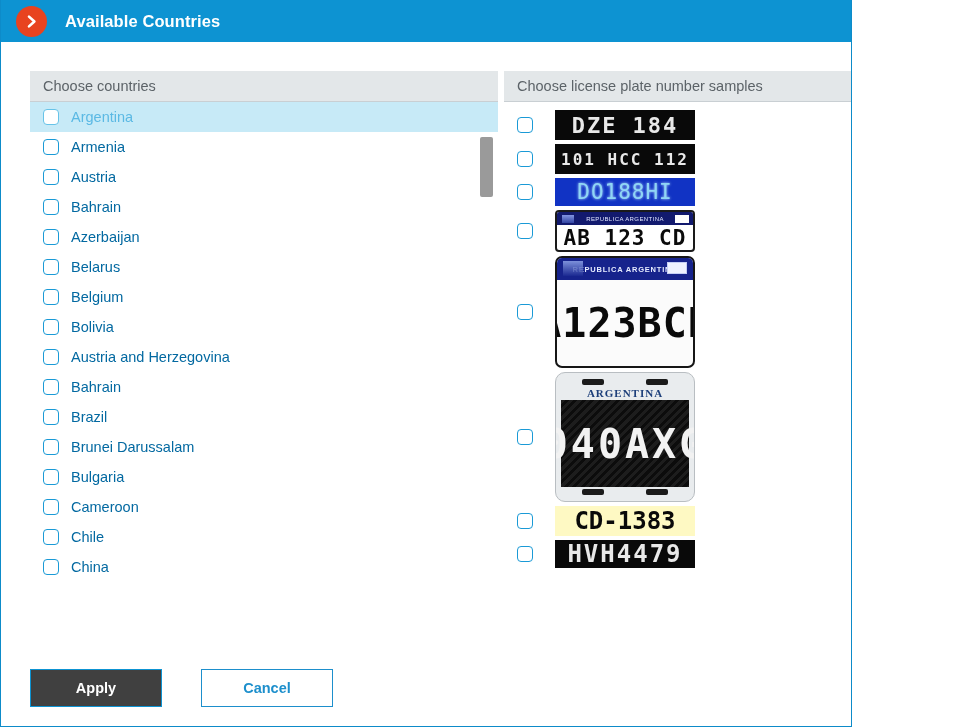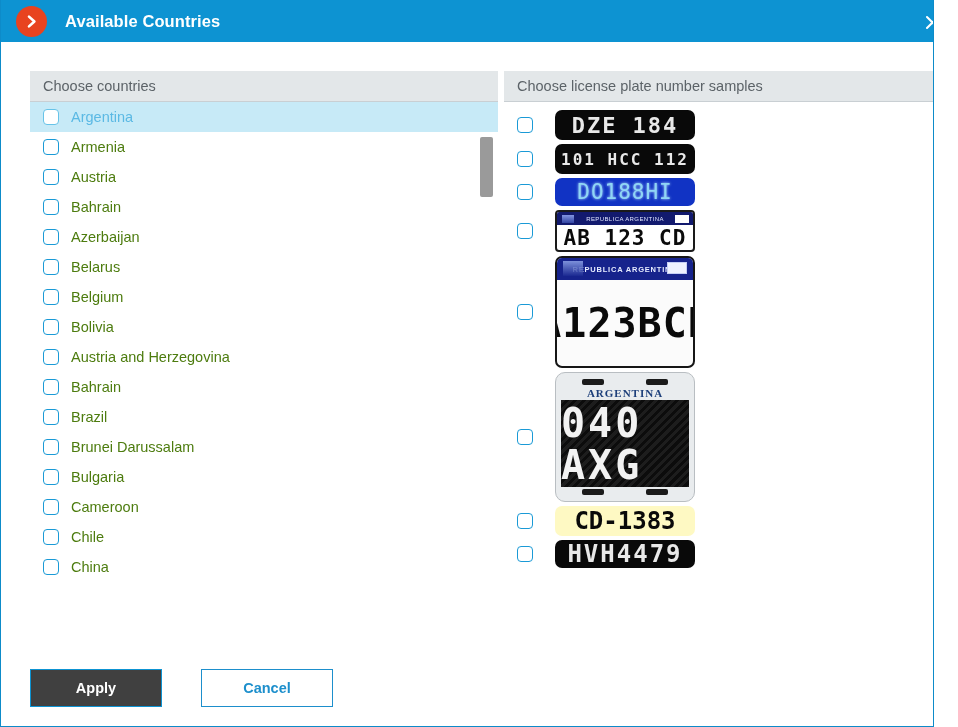--- a/index.html
+++ b/index.html
@@ -7,21 +7,21 @@
   html, body {
     width: 958px;
     height: 727px;
     overflow: hidden;
     background: #ffffff;
     font-family: "Liberation Sans", sans-serif;
   }
 
   .dialog {
     position: relative;
-    width: 934px;
+    width: 852px;
     height: 727px;
     background: #ffffff;
     border: 1px solid #0d8bc9;
     border-top: none;
     overflow: hidden;
   }
 
   
   .titlebar {
     position: absolute;
@@ -94,21 +94,21 @@
     display: flex;
     align-items: center;
     padding-left: 13px;
     cursor: pointer;
   }
   .country-row.selected { background: #c7eaf7; }
   .country-row.selected .country-label { color: #5bb9e4; }
   .country-label {
     margin-left: 12px;
     font-size: 14.5px;
-    color: #4d7c0f;
+    color: #0369a1;
   }
 
   .cbox {
     width: 16px; height: 16px;
     border: 1.6px solid #1a9ad6;
     border-radius: 4px;
     background: #ffffff;
     flex: none;
     cursor: pointer;
   }
@@ -124,21 +124,20 @@
   .plate-row .cbox { margin-right: 22px; }
 
   .plate {
     position: relative;
     overflow: hidden;
     flex: none;
     font-family: "DejaVu Sans Mono", monospace;
     display: flex;
     align-items: center;
     justify-content: center;
-    border-radius: 7px;
   }
 
   
   .p-dark {
     background: #090909;
     color: #e8e8e8;
     font-weight: bold;
     letter-spacing: 2px;
   }
   .p-blue {
@@ -280,21 +279,21 @@
     letter-spacing: 1px;
     font-family: "Liberation Serif", serif;
     line-height: 14px;
   }
   .moto-inner {
     flex: 1;
     width: 100%;
     background: #151515;
     background-image: repeating-linear-gradient(135deg, #1d1d1d 0 3px, #0c0c0c 3px 6px);
     display: flex;
-    flex-direction: column;
+    align-items: center;
     justify-content: center;
     color: #f2f2f2;
     font-weight: bold;
     font-family: "DejaVu Sans Mono", monospace;
   }
   .moto-inner span { line-height: 1.05; letter-spacing: 3px; }
 
   
   .scrollbar {
     position: absolute;

